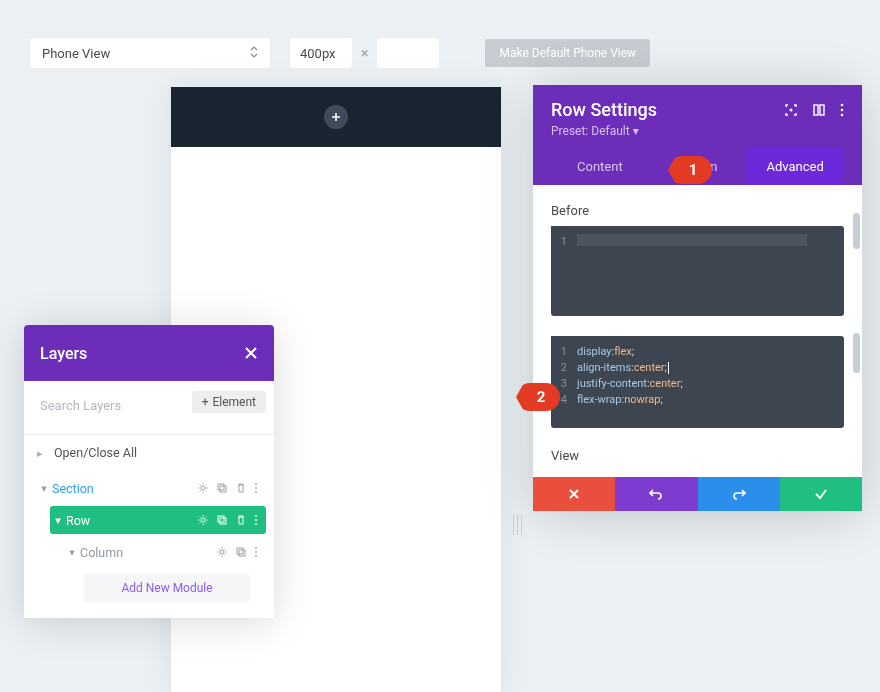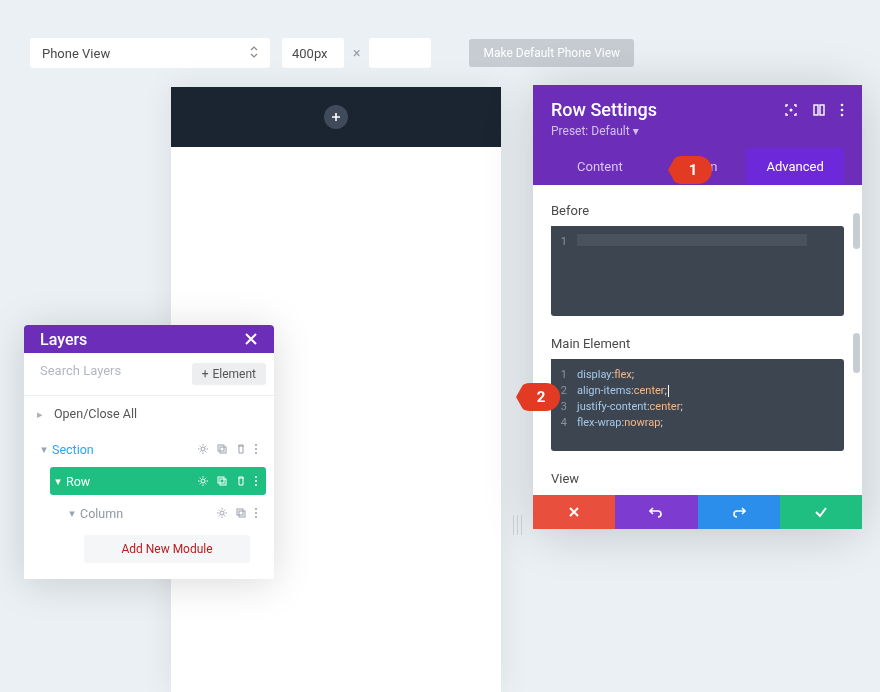--- a/index.html
+++ b/index.html
@@ -1,55 +1,55 @@
 <!DOCTYPE html>
 <html><head>
 <meta charset="utf-8">
 <style>
   * { box-sizing: border-box; margin: 0; padding: 0; font-family: -apple-system, BlinkMacSystemFont, "Segoe UI", Roboto, sans-serif; }
   body { background: #eaf0f4; width: 880px; height: 692px; position: relative; overflow: hidden; }
 
   
-  .topbar { position: absolute; top: 38px; left: 30px; display: flex; gap: 12px; align-items: center; }
+  .topbar { position: absolute; top: 38px; left: 30px; display: flex; gap: 20px; align-items: center; }
   .select-wrap { position: relative; width: 240px; height: 30px; background: #fff; border-radius: 3px; display: flex; align-items: center; padding: 0 12px; font-size: 13px; color: #4a4a4a; cursor: pointer; }
   .select-wrap .chev { margin-left: auto; font-size: 11px; color: #888; }
   .size-group { display: flex; align-items: center; gap: 9px; }
   .size-input { width: 62px; height: 30px; background: #fff; border-radius: 3px; display: flex; align-items: center; padding: 0 10px; font-size: 13px; color: #4a4a4a; }
   .size-x { color: #97a0a8; font-size: 14px; }
   .size-blank { width: 62px; height: 30px; background: #fff; border-radius: 3px; }
   .default-btn { height: 28px; padding: 0 14px; background: #c6ccd2; border-radius: 3px; color: #fff; font-size: 12px; display: flex; align-items: center; cursor: pointer; margin-left: 26px; justify-content: flex-end; }
 
   
   .preview { position: absolute; top: 87px; left: 171px; width: 330px; background: #fff; box-shadow: 0 0 30px rgba(0,0,0,0.08); }
   .preview-header { height: 60px; background: #1b2431; display: flex; align-items: center; justify-content: center; }
   .add-btn { width: 24px; height: 24px; background: #3f4a5a; border-radius: 50%; display: flex; align-items: center; justify-content: center; color: #fff; font-size: 14px; cursor: pointer; }
   .preview-body { height: 545px; background: #fff; }
 
   
   .layers { position: absolute; top: 325px; left: 24px; width: 250px; background: #fff; border-radius: 4px 4px 0 0; box-shadow: 0 4px 40px rgba(0,0,0,0.15); }
-  .layers-head { height: 28px; background: #6c2eb9; display: flex; align-items: center; padding: 0 16px; border-radius: 4px 4px 0 0; }
+  .layers-head { height: 56px; background: #6c2eb9; display: flex; align-items: center; padding: 0 16px; border-radius: 4px 4px 0 0; }
   .layers-title { color: #fff; font-size: 16px; font-weight: 500; }
   .layers-close { margin-left: auto; cursor: pointer; }
   .layers-close svg { display: block; }
-  .layers-search-row { display: flex; align-items: flex-start; padding: 10px 8px 10px 16px; border-bottom: 1px solid #eceef0; }
+  .layers-search-row { display: flex; align-items: flex-end; padding: 10px 8px 21px 16px; border-bottom: 1px solid #eceef0; }
   .layers-search { color: #b3b8bf; font-size: 13px; }
   .filter-btn { margin-left: auto; background: #eceef0; border-radius: 3px; padding: 4px 10px; font-size: 12px; color: #555; display: flex; align-items: center; gap: 4px; cursor: pointer; }
   .open-close { padding: 10px 16px 10px 30px; font-size: 12.5px; color: #555; position: relative; }
   .oc-arrow { position: absolute; left: 13px; top: 12px; color: #aab1b9; font-size: 11px; }
   .layer-item { display: flex; align-items: center; margin: 4px 8px; border-radius: 3px; height: 28px; padding: 0 8px 0 0; font-size: 12.5px; position: relative; }
   .layer-item .arrow { width: 16px; text-align: center; color: #9aa2aa; font-size: 11px; }
   .layer-item .label { flex: 1; }
   .layer-item .tools { display: flex; gap: 7px; align-items: center; color: #9aa2aa; }
   .layer-item.section { margin-left: 12px; color: #2ea3f2; }
   .layer-item.section .tools { color: #9aa2aa; }
   .layer-item.row { margin-left: 26px; background: #1fbf82; color: #fff; }
   .layer-item.row .arrow { color: #fff; }
   .layer-item.row .tools { color: #fff; }
   .layer-item.column { margin-left: 40px; color: #8f98a1; }
-  .add-module { margin: 8px 24px 16px 60px; background: #f5f6f7; text-align: center; padding: 7px; font-size: 12px; border-radius: 3px; color: #b91c1c; cursor: pointer; }
+  .add-module { margin: 8px 24px 16px 60px; background: #f5f6f7; text-align: center; padding: 7px; font-size: 12px; border-radius: 3px; color: #8b5cf6; cursor: pointer; }
   .tool-ic svg { display: block; }
 
   
   .settings { position: absolute; top: 85px; left: 533px; width: 329px; background: #fff; box-shadow: 0 4px 50px rgba(0,0,0,0.18); border-radius: 23px; }
   .settings-head { background: #6c2eb9; padding: 14px 18px 0; }
   .settings-title-row { display: flex; align-items: center; }
   .settings-title { color: #fff; font-size: 18px; font-weight: 500; }
   .settings-icons { margin-left: auto; display: flex; gap: 14px; color: #fff; align-items: center; }
   .preset { color: #d3bff2; font-size: 12px; margin-top: 4px; margin-bottom: 10px; display: flex; align-items: center; gap: 3px; }
   .tabs { display: flex; }
@@ -276,21 +276,20 @@
     <div class="scrollbar-stub"></div>
 
     <div class="field-label">Before</div>
     <div class="code-box before">
       <div class="code-gutter">1</div>
       <div class="code-content">
           <div class="code-line"><span style="display:inline-block;width:230px;height:12px;background:#4a525d;"></span></div>
         </div>
     </div>
 
-    <div class="field-label">Main Element</div>
     <div class="code-box main">
       <div class="code-gutter">1<br>2<br>3<br>4</div>
       <div class="code-content" id="main-code">
           <div class="code-line"><span class="tk-prop">display</span><span class="tk-sep">:</span><span class="tk-val">flex</span><span class="tk-sep">;</span></div>
           <div class="code-line"><span class="tk-prop">align-items</span><span class="tk-sep">:</span><span class="tk-val">center</span><span class="tk-sep">;</span><span class="code-caret"></span></div>
           <div class="code-line"><span class="tk-prop">justify-content</span><span class="tk-sep">:</span><span class="tk-val">center</span><span class="tk-sep">;</span></div>
           <div class="code-line"><span class="tk-prop">flex-wrap</span><span class="tk-sep">:</span><span class="tk-val">nowrap</span><span class="tk-sep">;</span></div>
         </div>
     </div>
 

